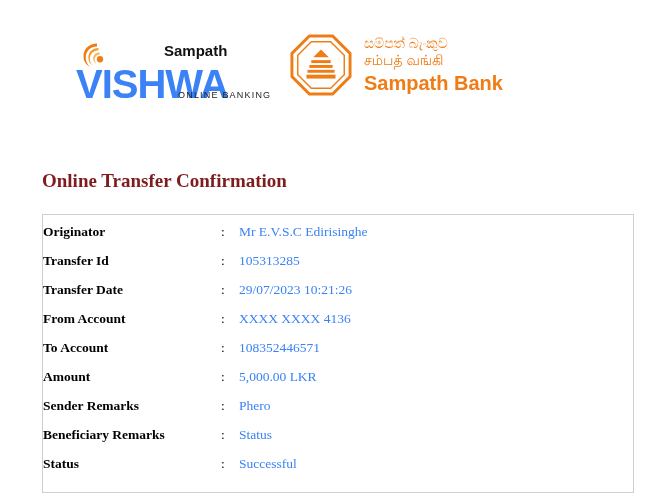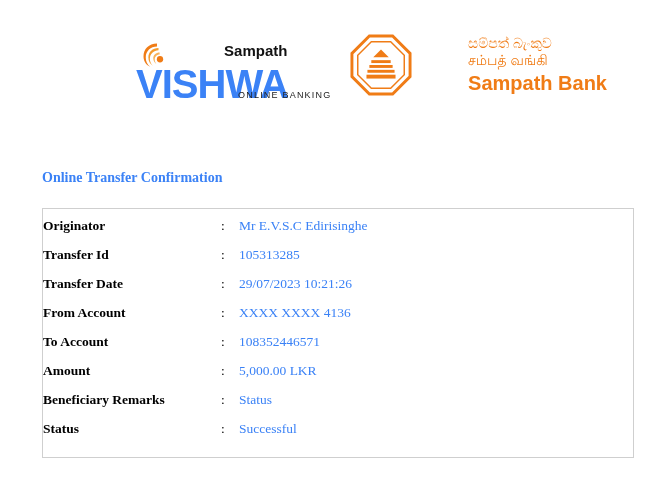--- a/index.html
+++ b/index.html
@@ -13,21 +13,21 @@
     font-family: "Liberation Serif", serif;
     color: #1a1a1a;
     overflow: hidden;
     position: relative;
   }
 
   
   .header {
     display: flex;
     align-items: flex-start;
-    justify-content: flex-end;
+    justify-content: flex-start;
     padding: 28px 55px 0 40px;
     box-sizing: border-box;
   }
 
   .brand-left {
     position: relative;
     width: 250px;
     height: 80px;
   }
   .swirl {
@@ -72,21 +72,20 @@
     gap: 12px;
     padding-top: 6px;
   }
   .octagon-logo {
     width: 62px;
     height: 62px;
     flex: 0 0 auto;
   }
   .bank-names {
     line-height: 1.25;
-    margin-left: 44px;
   }
   .bank-name-si, .bank-name-ta {
     font-family: "Liberation Sans", sans-serif;
     font-size: 14px;
     color: #f07c16;
     white-space: nowrap;
   }
   .bank-name-en {
     font-family: "Liberation Sans", sans-serif;
     font-size: 20px;
@@ -94,22 +93,22 @@
     color: #f07c16;
     white-space: nowrap;
     margin-top: 1px;
   }
 
   
   .doc-title {
     margin: 62px 0 0 42px;
     font-family: "Liberation Serif", serif;
     font-weight: bold;
-    font-size: 14px;
-    color: #3b82f6;
+    font-size: 19px;
+    color: #7f1d1d;
   }
 
   
   .details-box {
     margin: 22px 28px 0 42px;
     border: 1px solid #cfcfcf;
     box-sizing: border-box;
     padding: 2px 0 14px 0;
   }
   table.details {
@@ -202,20 +201,25 @@
         <td class="lbl">To Account</td>
         <td class="sep">:</td>
         <td class="val">108352446571</td>
       </tr>
       <tr>
         <td class="lbl">Amount</td>
         <td class="sep">:</td>
         <td class="val">5,000.00 LKR</td>
       </tr>
       <tr>
+        <td class="lbl">Sender Remarks</td>
+        <td class="sep">:</td>
+        <td class="val">Phero</td>
+      </tr>
+      <tr>
         <td class="lbl">Beneficiary Remarks</td>
         <td class="sep">:</td>
         <td class="val">Status</td>
       </tr>
       <tr>
         <td class="lbl">Status</td>
         <td class="sep">:</td>
         <td class="val">Successful</td>
       </tr>
     </tbody>

